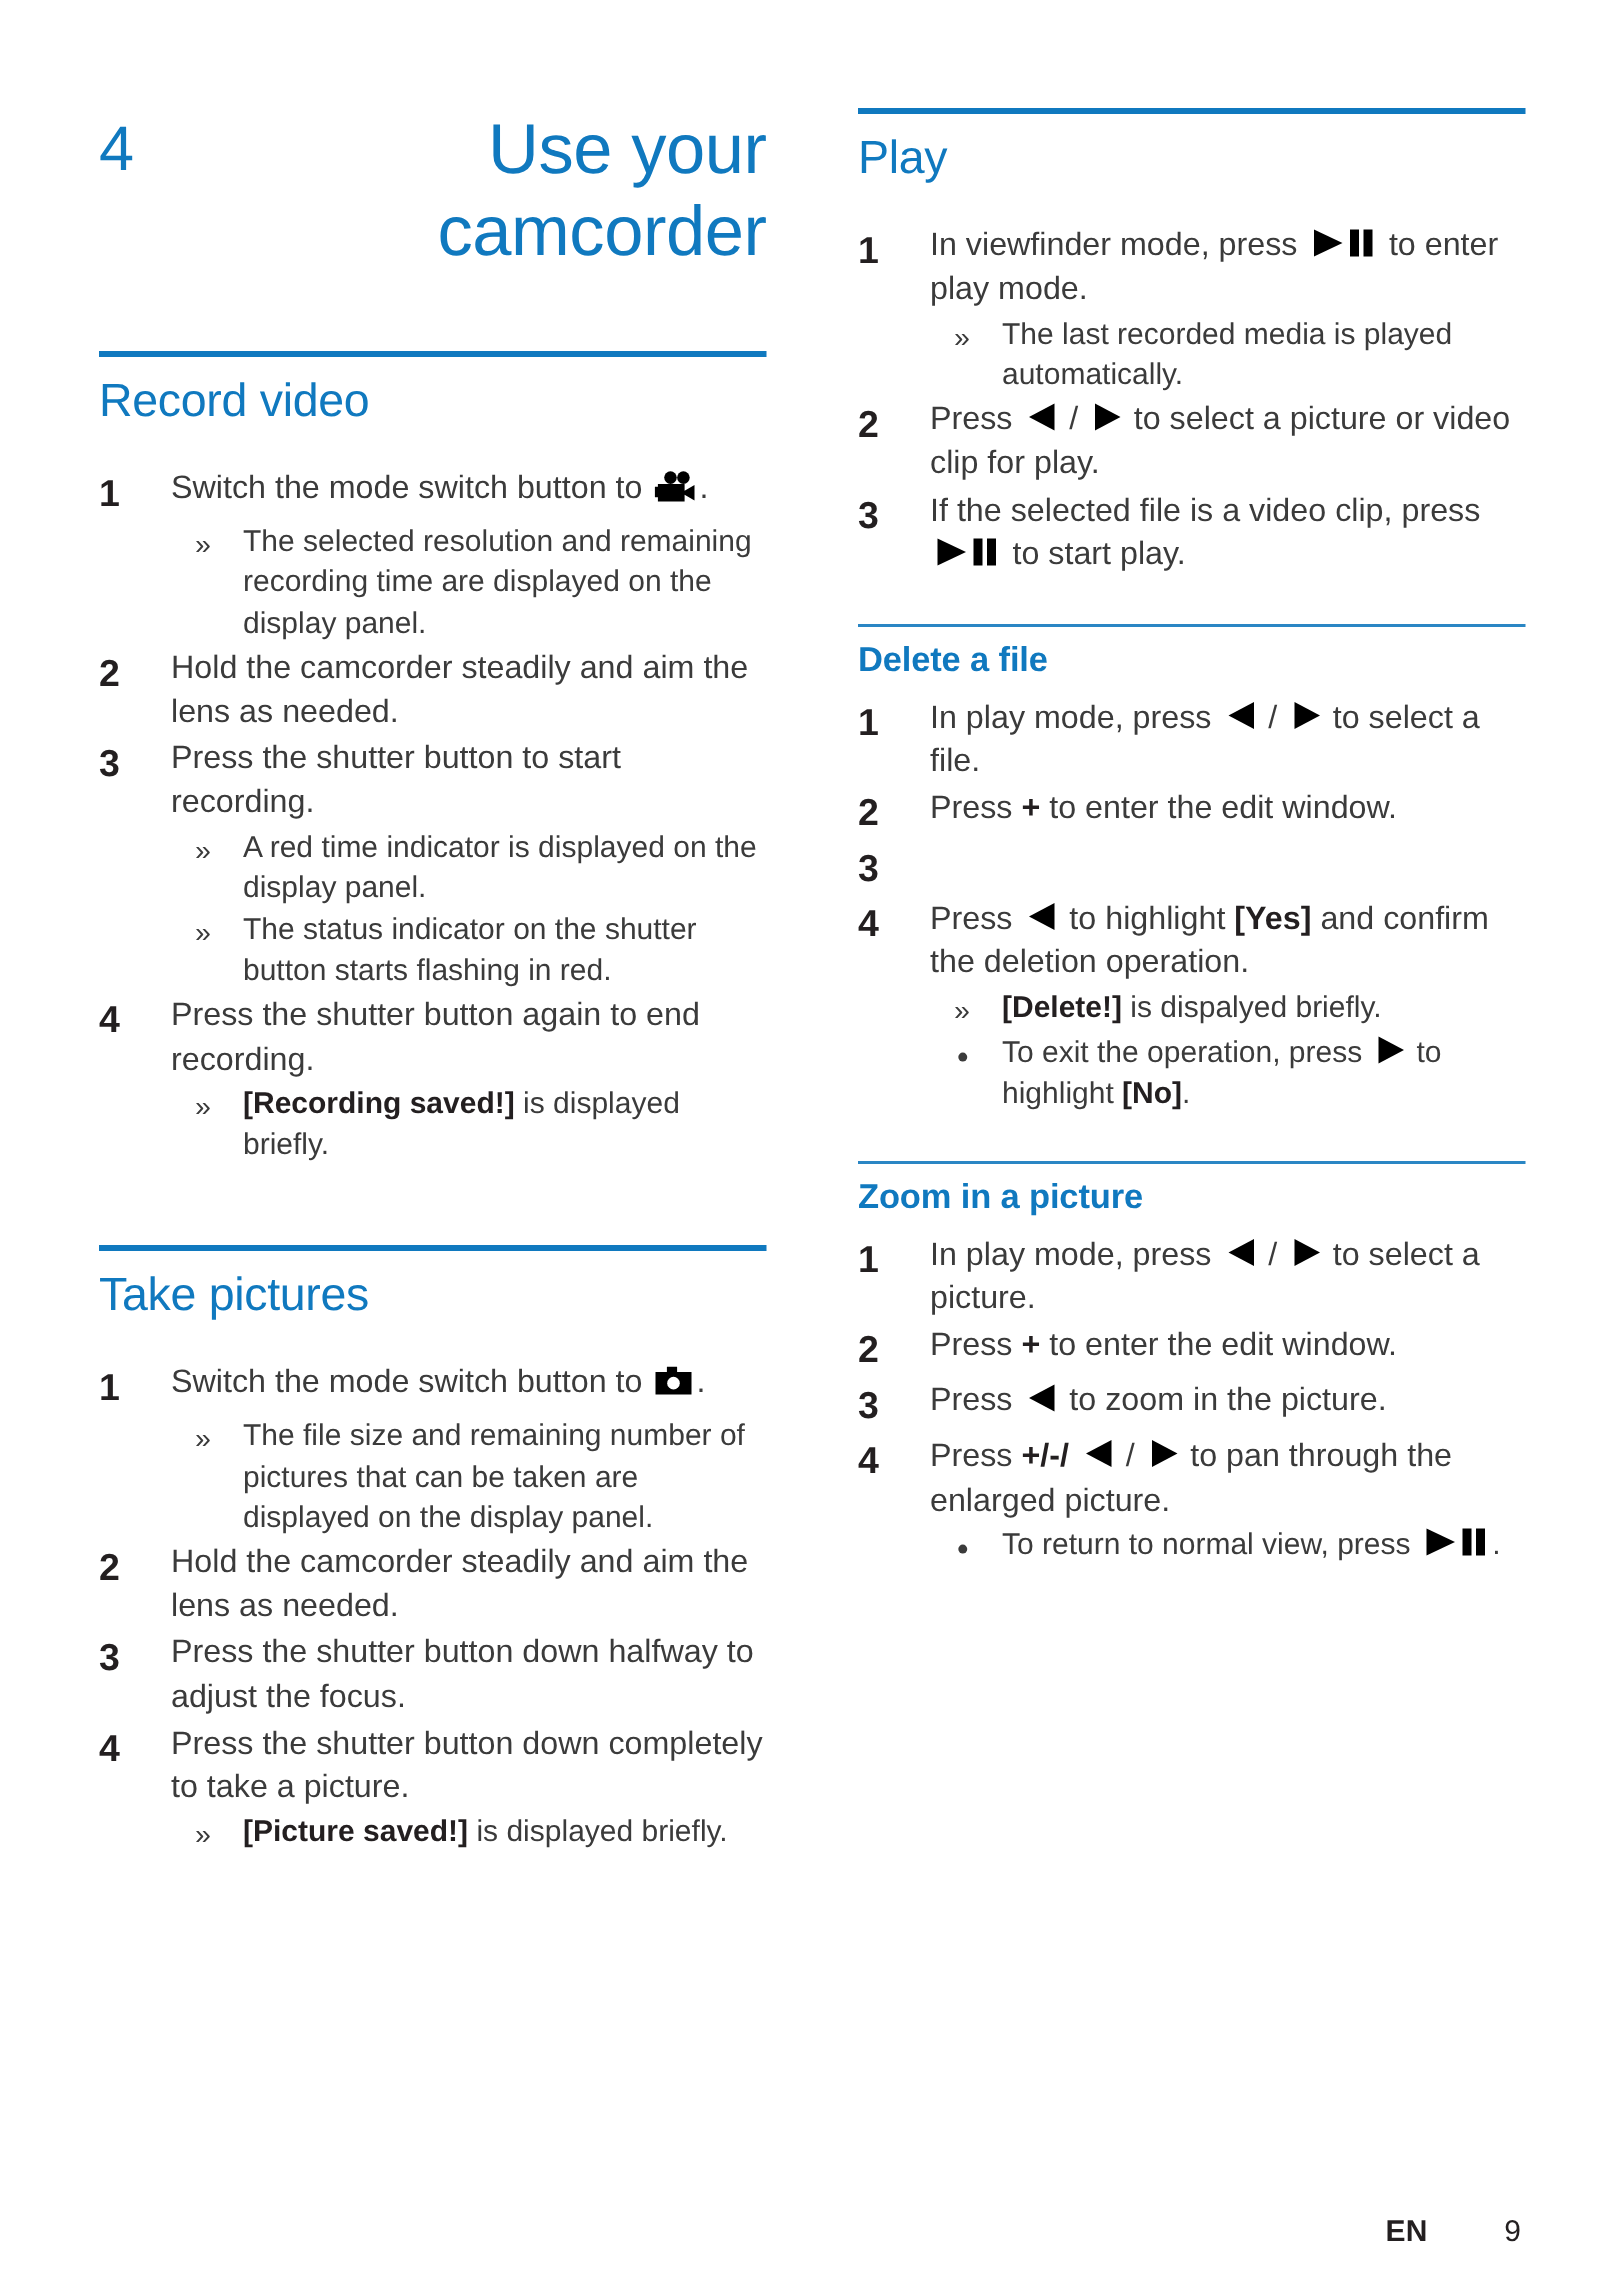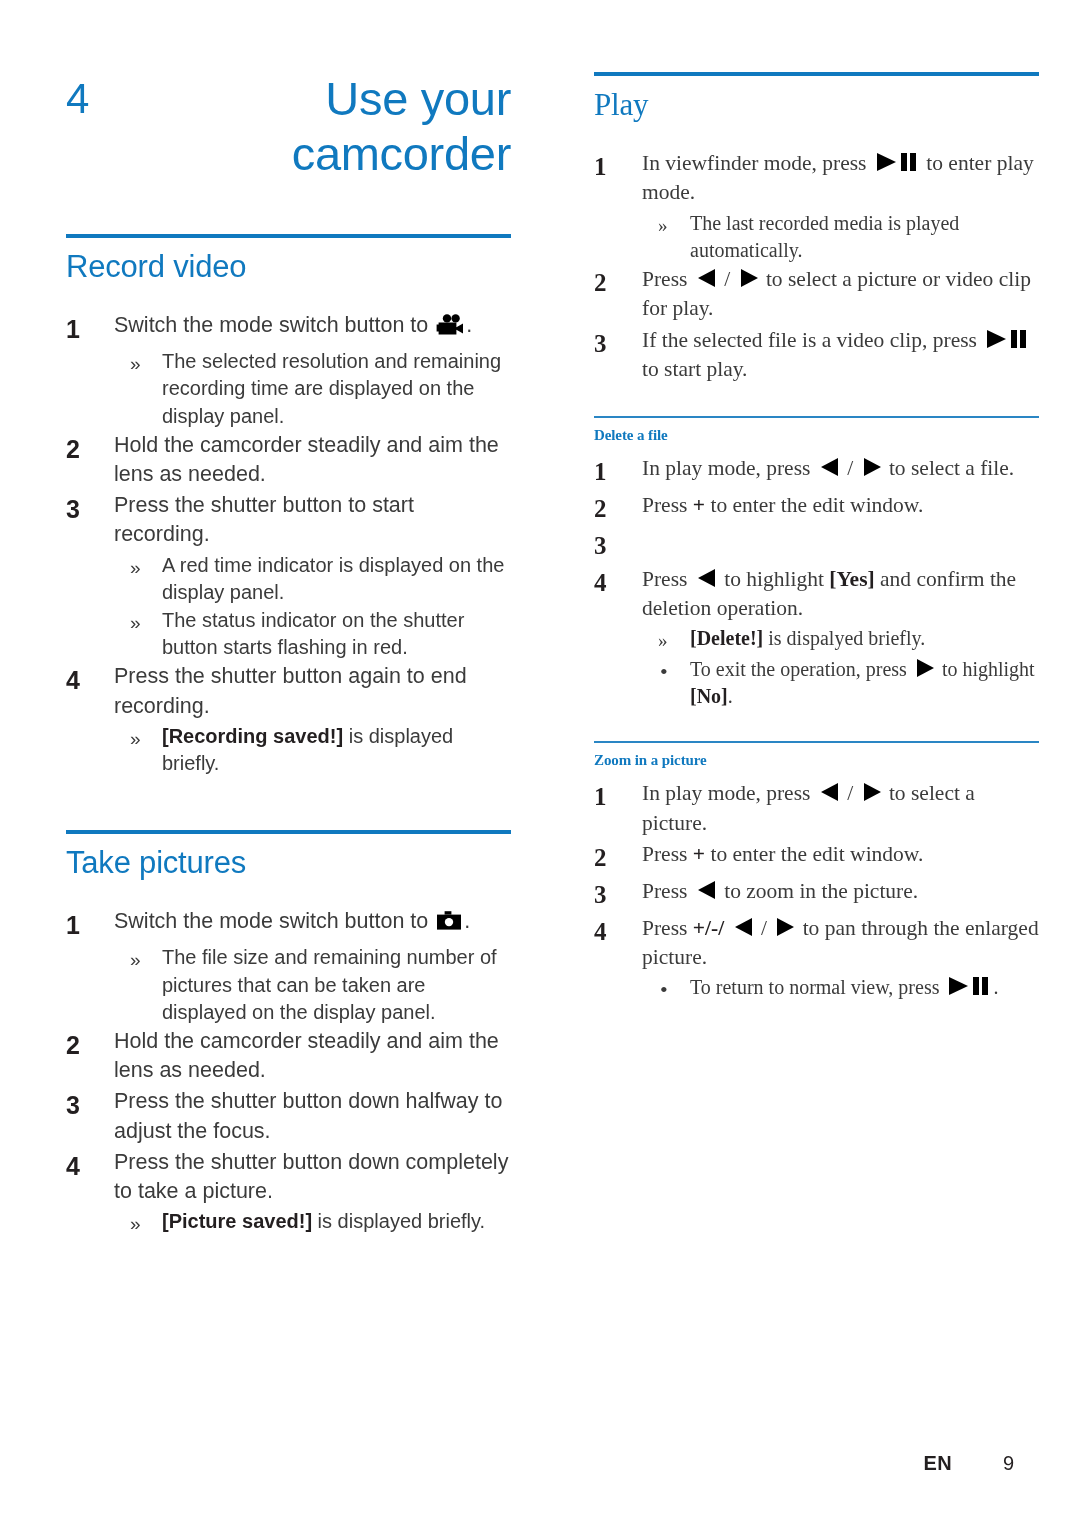--- a/index.html
+++ b/index.html
@@ -19,21 +19,21 @@
     left: 0; top: 0;
     width: 1080px; height: 1528px;
   }
 
   .col {
     position: absolute;
     top: 72px;
     width: 445px;
   }
   .col-left  { left: 66px; }
-  .col-right { left: 594px; font-family: Liberation Serif, serif; }
+  .col-right { left: 572px; }
 
   
   .chapter {
     display: flex;
     align-items: flex-start;
     color: #1079bf;
     font-size: 47px;
     font-weight: 400;
     line-height: 1.17;
     letter-spacing: -0.3px;
@@ -63,21 +63,21 @@
   h2.section {
     color: #1079bf;
     font-size: 31px;
     font-weight: 400;
     line-height: 1.2;
     margin: 0 0 26px 0;
     letter-spacing: -0.2px;
   }
   h3.subsection {
     color: #1079bf;
-    font-size: 15px;
+    font-size: 23px;
     font-weight: 700;
     line-height: 1.2;
     margin: 0 0 10px 0;
     letter-spacing: -0.1px;
   }
 
   .block { margin-bottom: 0; }
   .gap-major { height: 52px; }
   .gap-minor { height: 30px; }
 
@@ -148,21 +148,21 @@
   .ic-left  { width: 20px; height: 20px; margin: 0 2px 0 4px; }
   .ic-right { width: 20px; height: 20px; margin: 0 2px 0 3px; }
   .ic-camcorder { width: 28px; height: 22px; vertical-align: -4px; margin: 0 2px; }
   .ic-camera    { width: 26px; height: 21px; vertical-align: -3px; margin: 0 2px; }
 
   
   .footer {
     position: absolute;
     left: 66px;
     right: 66px;
-    bottom: 53px;
+    bottom: 28px;
     display: flex;
     justify-content: flex-end;
     align-items: baseline;
     font-size: 20px;
     color: #231f20;
   }
   .footer-lang { font-weight: 700; letter-spacing: 0.3px; }
   .footer-page { width: 62px; text-align: right; font-weight: 400; }
 </style>
 </head>

